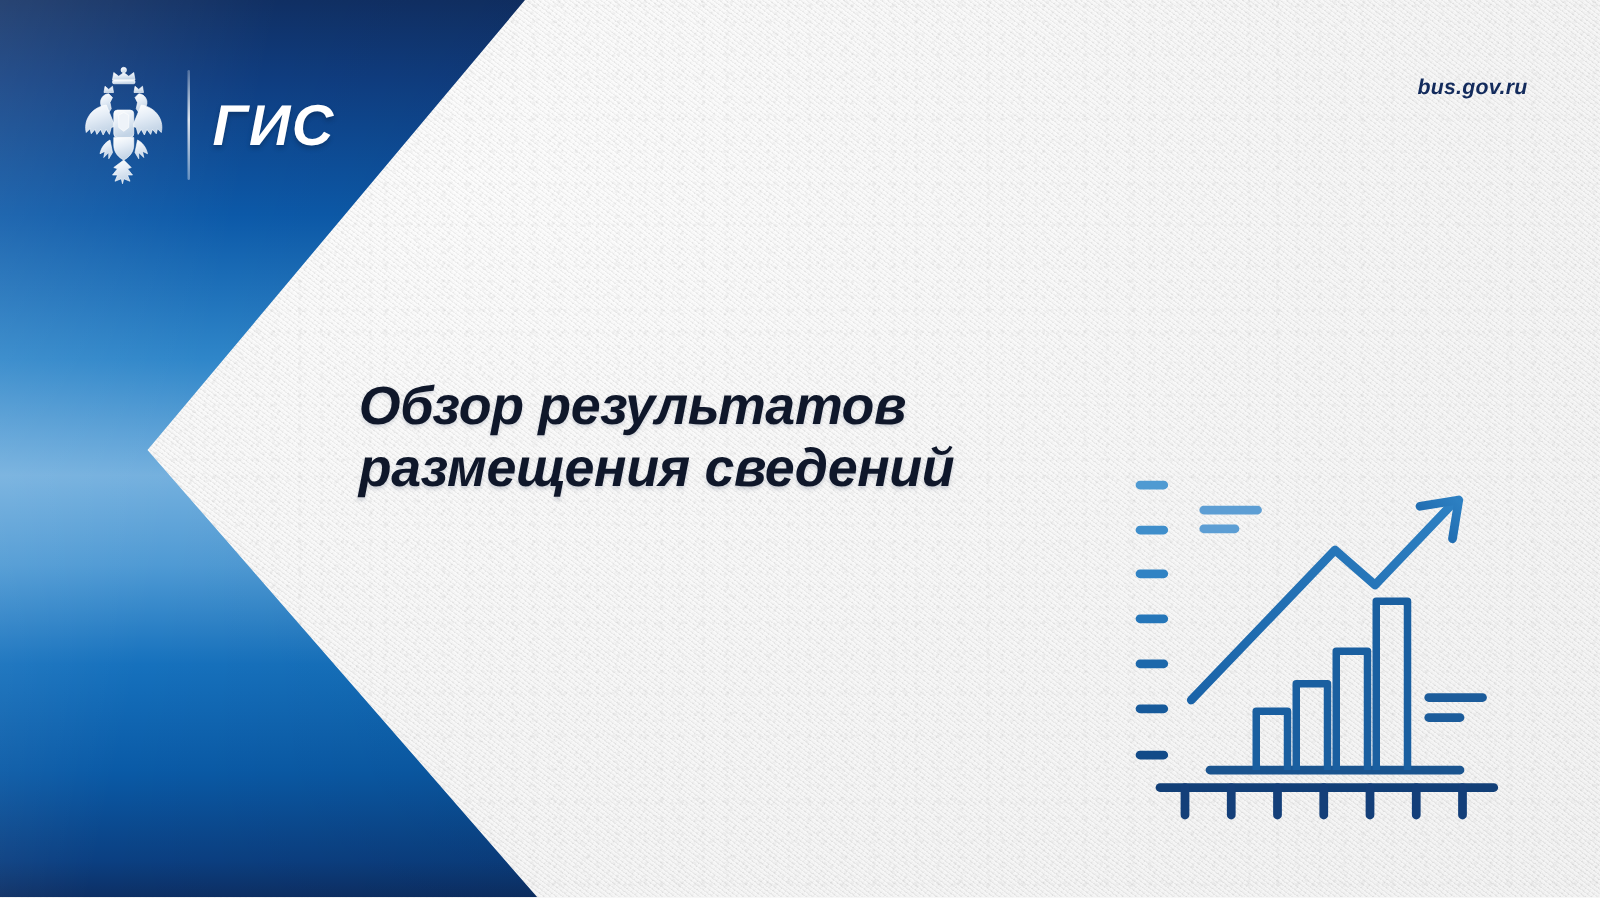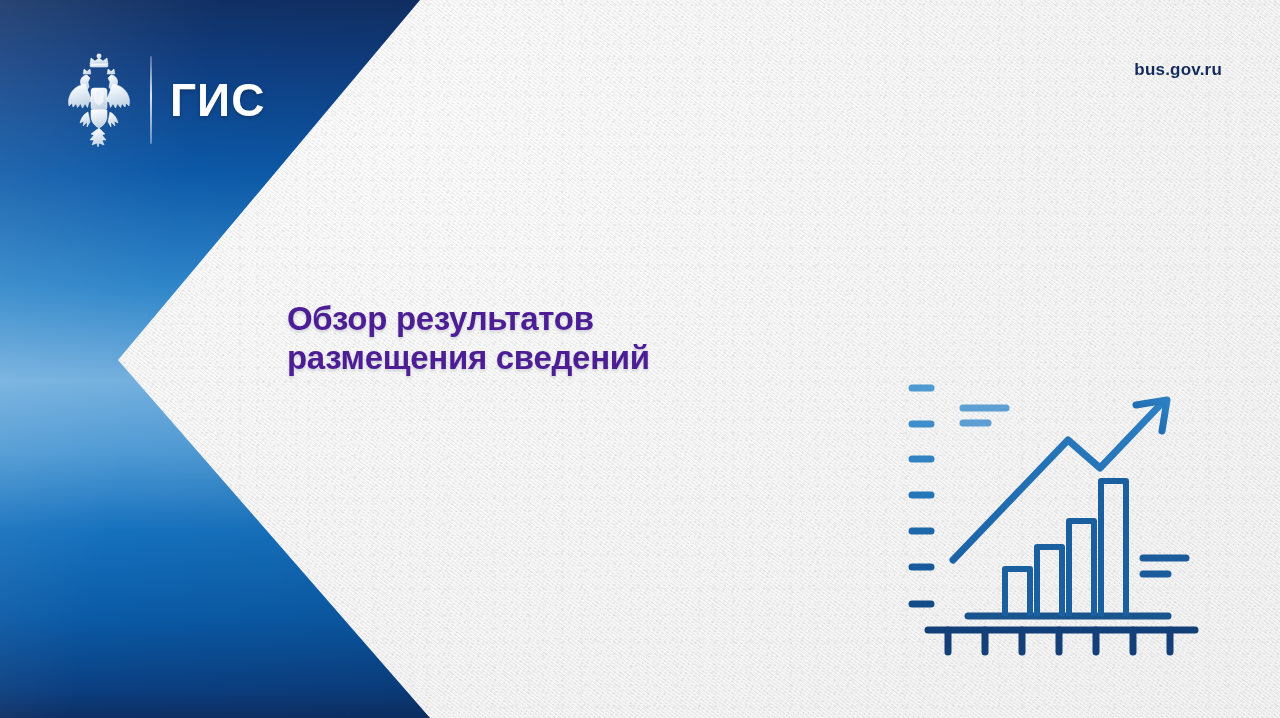--- a/index.html
+++ b/index.html
@@ -10,20 +10,21 @@
   body {
     font-family: "Liberation Sans", sans-serif;
   }
 
   #slide {
     position: relative;
     width: 1280px;
     height: 718px;
     overflow: hidden;
     background: #f2f2f2;
+    font-style: italic;
   }
 
   
   .paper-base {
     position: absolute;
     inset: 0;
     background:
       radial-gradient(ellipse at 30% 20%, #fbfbfb 0%, #f0f0f0 55%, #e9e9e9 100%);
   }
   .paper-noise {
@@ -125,23 +126,23 @@
 
   
   .title-block {
     position: absolute;
     left: 287px;
     top: 300px;
     width: 640px;
   }
   .title-block .line {
     display: block;
-    font-size: 33px;
+    font-size: 43px;
     font-weight: bold;
-    color: #4c1d95;
+    color: #0f172a;
     line-height: 1.17;
     letter-spacing: -.3px;
     text-shadow: 0 2px 3px rgba(120,130,150,.30);
     white-space: nowrap;
   }
 
   
   .chart-art {
     position: absolute;
     left: 890px;

